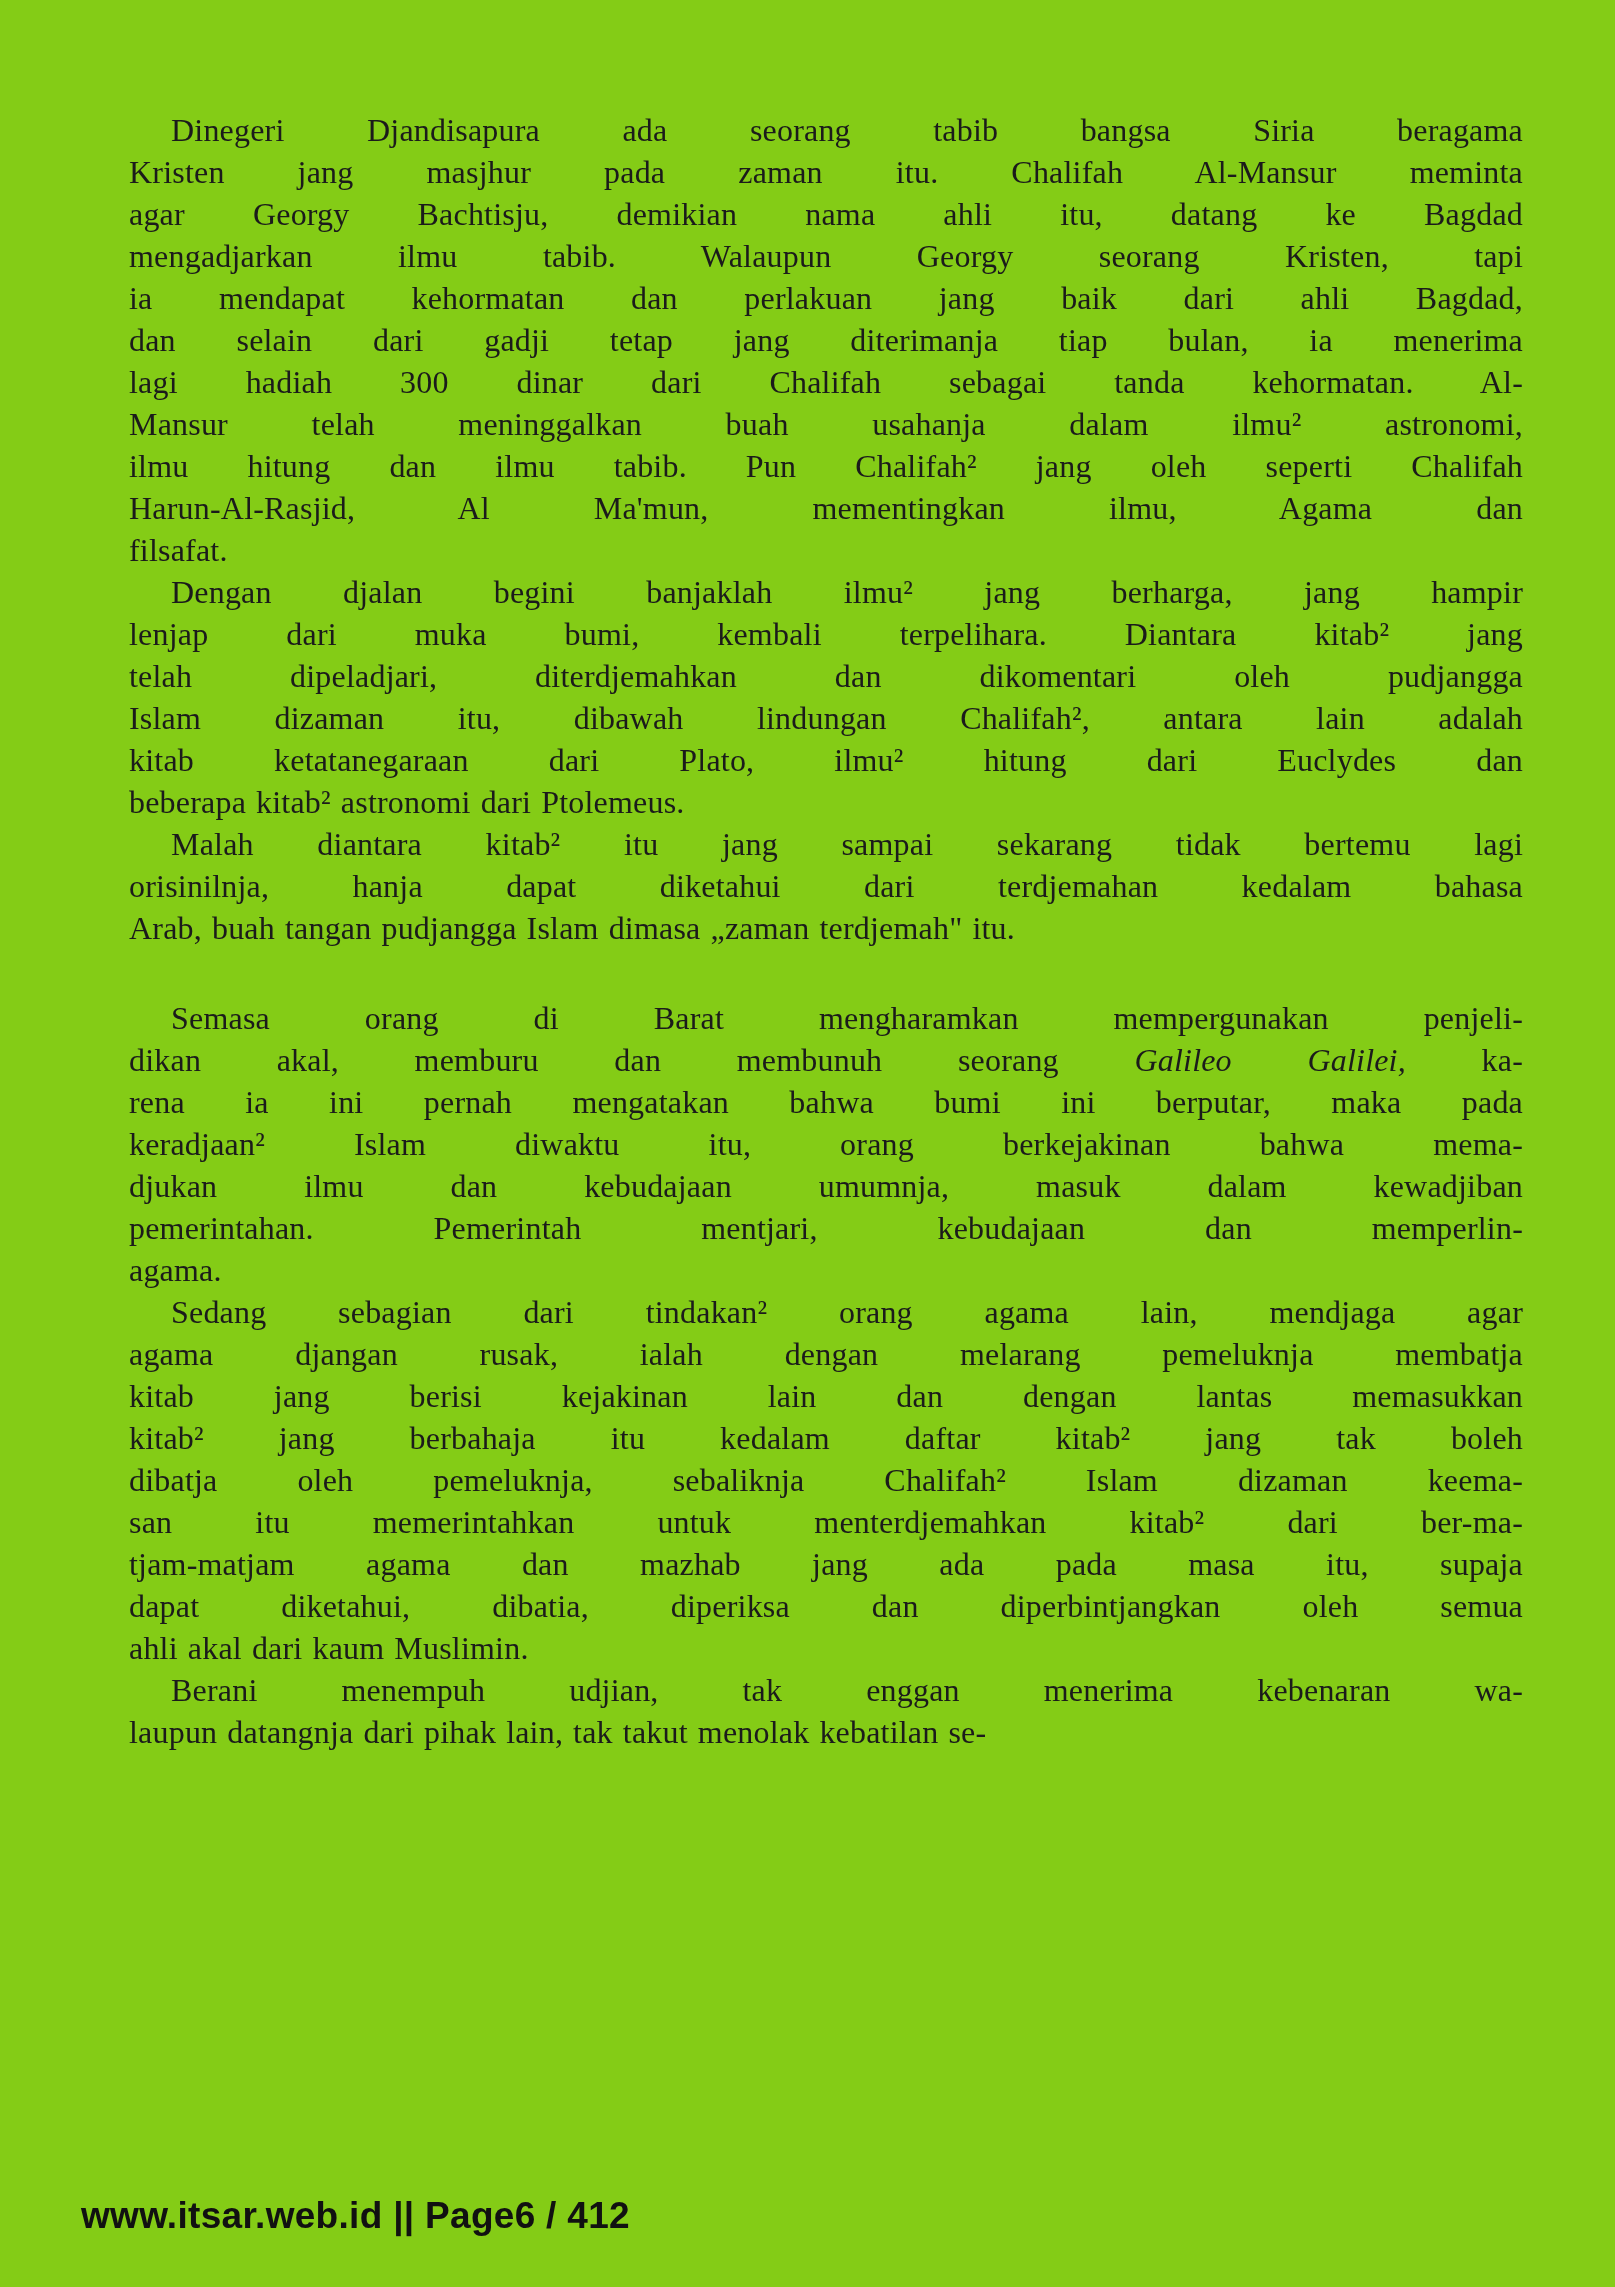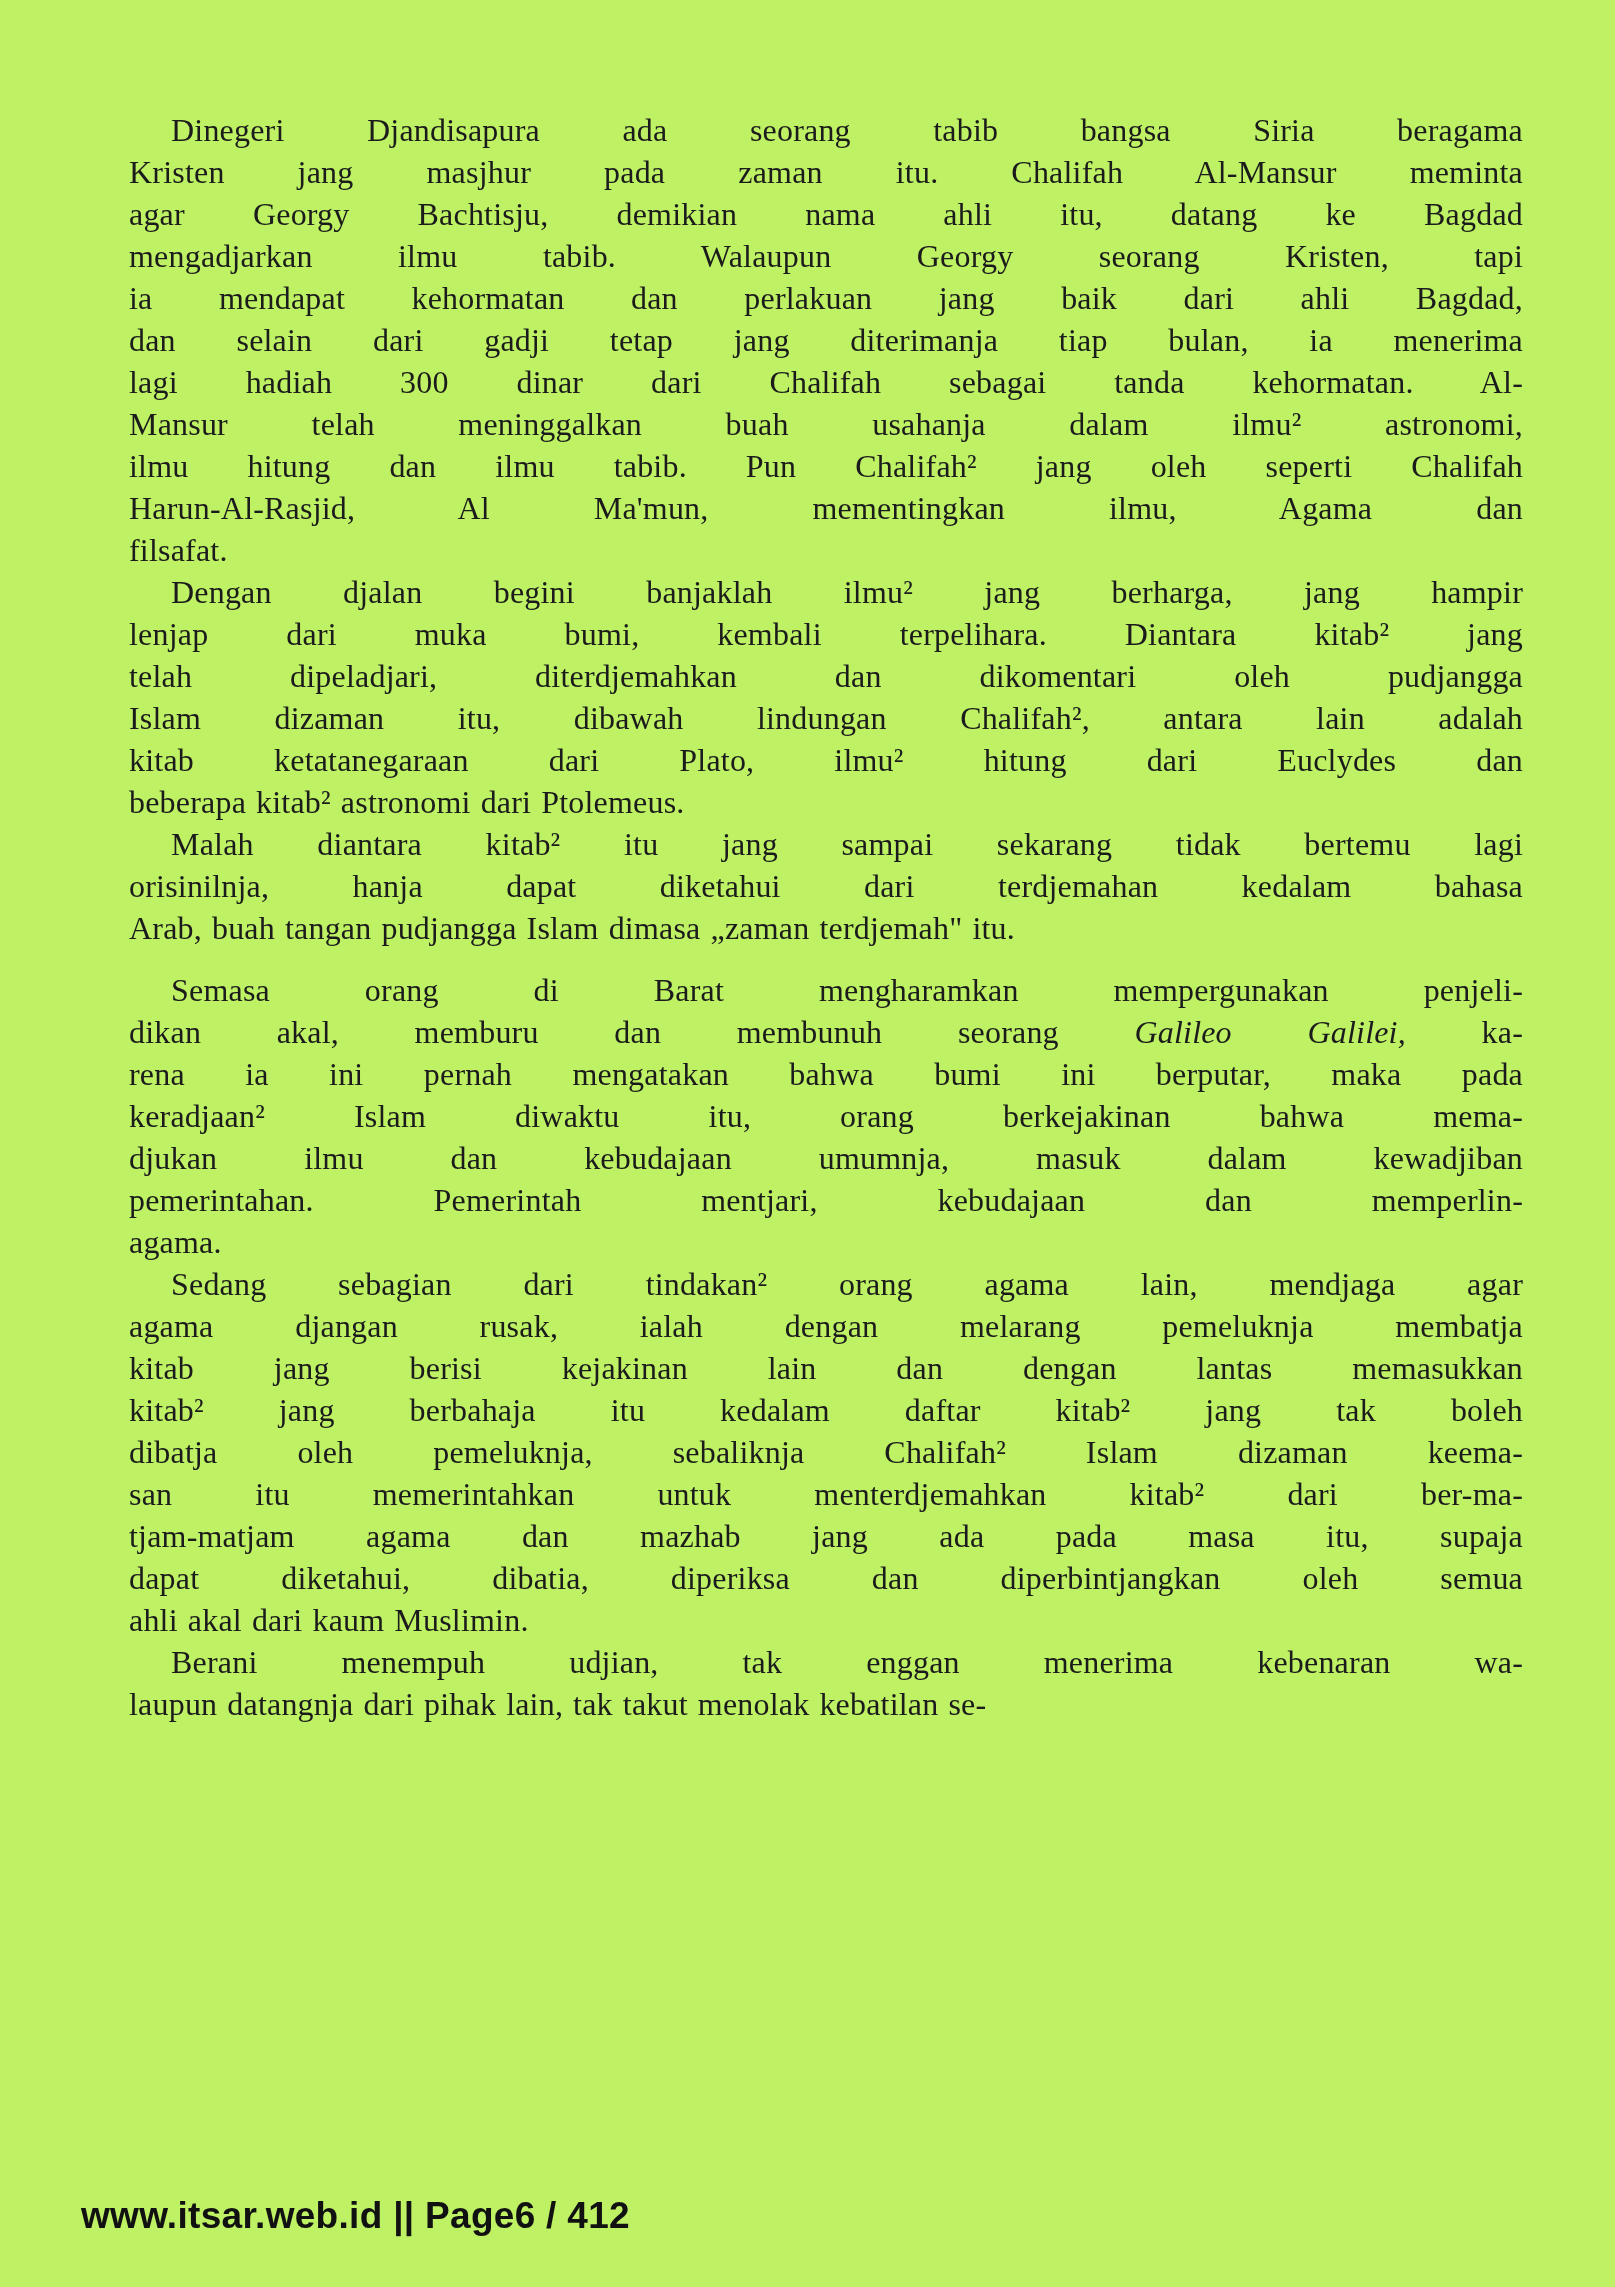--- a/index.html
+++ b/index.html
@@ -11,36 +11,36 @@
     height: 2288px;
     position: relative;
     background: #ffffff;
     font-family: "Liberation Serif", serif;
     color: #1b1b1b;
     overflow: hidden;
   }
   .scan-page {
     position: absolute;
     inset: 0;
-    background: #bef264;
+    background: #84cc16;
   }
   .page-text {
     position: absolute;
     left: 129px;
     right: 92px;
     top: 109px;
     font-size: 32px;
     line-height: 42px;
     letter-spacing: 0.2px;
   }
   .paragraph {
     margin: 0;
   }
   .paragraph.gap-before {
-    margin-top: 20px;
+    margin-top: 48px;
   }
   .line {
     text-align: justify;
     text-align-last: justify;
     word-spacing: 1.8px;
   }
   .line.last {
     text-align-last: left;
   }
   .line.indent {

